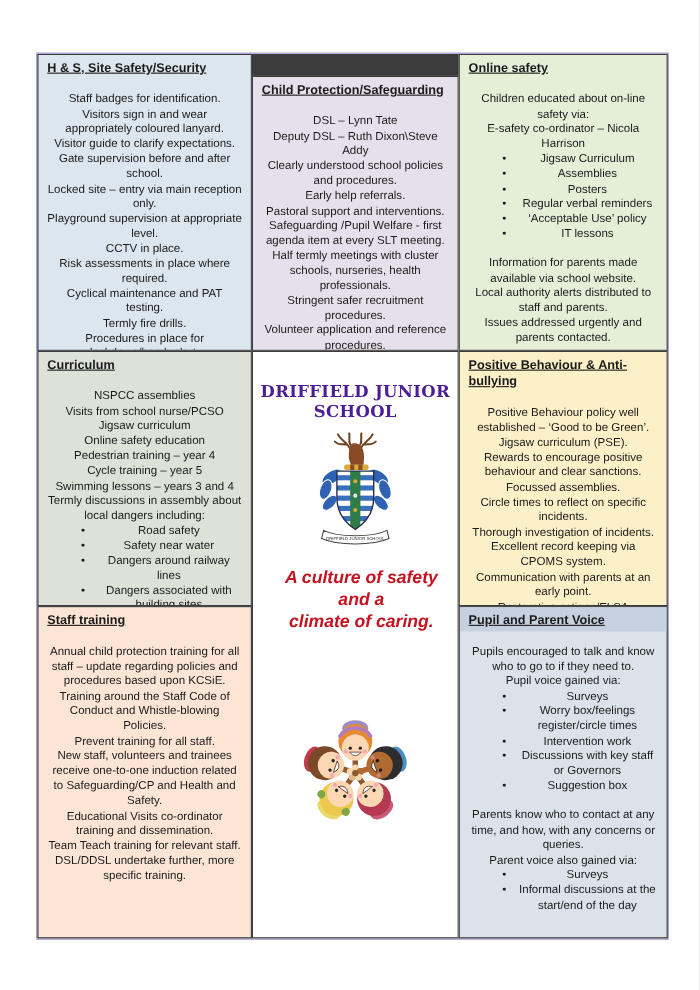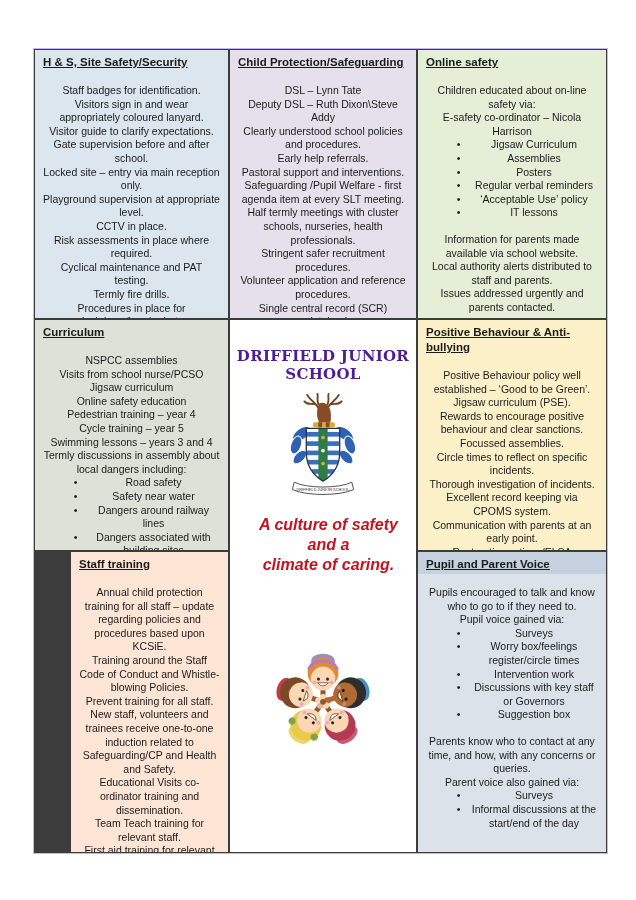--- a/index.html
+++ b/index.html
@@ -3,21 +3,21 @@
 <meta charset="utf-8">
 <style>
   html,body{margin:0;padding:0;background:#ffffff;}
   .sheet{position:relative;width:636px;height:900px;background:#ffffff;
          font-family:"Liberation Sans",sans-serif;color:#1b1b1b;overflow:hidden;}
   .grid{position:absolute;left:33px;top:48px;display:grid;
         grid-template-columns:195px 188px 190px;
         grid-template-rows:270px 232px 302px;
         border:1px solid #c4b5fd;background:#3c3c3c;}
   .cell{border:1px solid #3c3c3c;overflow:hidden;box-sizing:border-box;background:#fff;}
-  .c-r1c1{grid-area:1/1;} .c-r1c2{grid-area:1/2;} .c-r1c3{grid-area:1/3;}
+  .c-r1c1{grid-area:1/1;} .c-r1c2{grid-area:1/2;margin-top:20px;} .c-r1c3{grid-area:1/3;}
   .c-r2c1{grid-area:2/1;} .c-r2c3{grid-area:2/3;}
   .c-r3c1{grid-area:3/1;} .c-r3c3{grid-area:3/3;}
   .center{grid-area:2/2/4/3;text-align:center;}
   .box-title{margin:0;padding:5px 8px 2px 8px;font-size:11.5px;font-weight:bold;
              text-decoration:underline;line-height:15px;}
   .box-content{padding:0 8px 4px 8px;margin-top:12px;font-size:10.5px;line-height:13.6px;text-align:center;}
   .line{white-space:normal;}
   .spacer{height:13px;}
   .bullet{display:flex;padding-left:21px;}
   .marker{flex:0 0 23px;}
@@ -287,30 +287,29 @@
           <div class="line">Rewards to encourage positive behaviour and clear sanctions.</div>
           <div class="line">Focussed assemblies.</div>
           <div class="line">Circle times to reflect on specific incidents.</div>
           <div class="line">Thorough investigation of incidents.</div>
           <div class="line">Excellent record keeping via CPOMS system.</div>
           <div class="line">Communication with parents at an early point.</div>
           <div class="line">Restorative actions/ELSA interventions.</div>
         </div>
     </section>
 
-    <section class="cell c-r3c1" style="background: rgb(252, 229, 213); margin-left: 36px;">
+    <section class="cell c-r3c1" style="background: rgb(252, 229, 213);">
       <h2 class="box-title">Staff training</h2>
       <div class="box-content">
           <div class="line">Annual child protection training for all staff – update regarding policies and procedures based upon KCSiE.</div>
           <div class="line">Training around the Staff Code of Conduct and Whistle-blowing Policies.</div>
           <div class="line">Prevent training for all staff.</div>
           <div class="line">New staff, volunteers and trainees receive one-to-one induction related to Safeguarding/CP and Health and Safety.</div>
           <div class="line">Educational Visits co-ordinator training and dissemination.</div>
           <div class="line">Team Teach training for relevant staff.</div>
-          <div class="line">First aid training for relevant staff.</div>
           <div class="line">DSL/DDSL undertake further, more specific training.</div>
         </div>
     </section>
 
     <section class="cell c-r3c3" style="background: rgb(219, 226, 234);">
       <h2 class="box-title" style="background: rgb(198, 209, 223);">Pupil and Parent Voice</h2>
       <div class="box-content">
           <div class="line">Pupils encouraged to talk and know who to go to if they need to.</div>
           <div class="line">Pupil voice gained via:</div>
           <div class="bullet">

